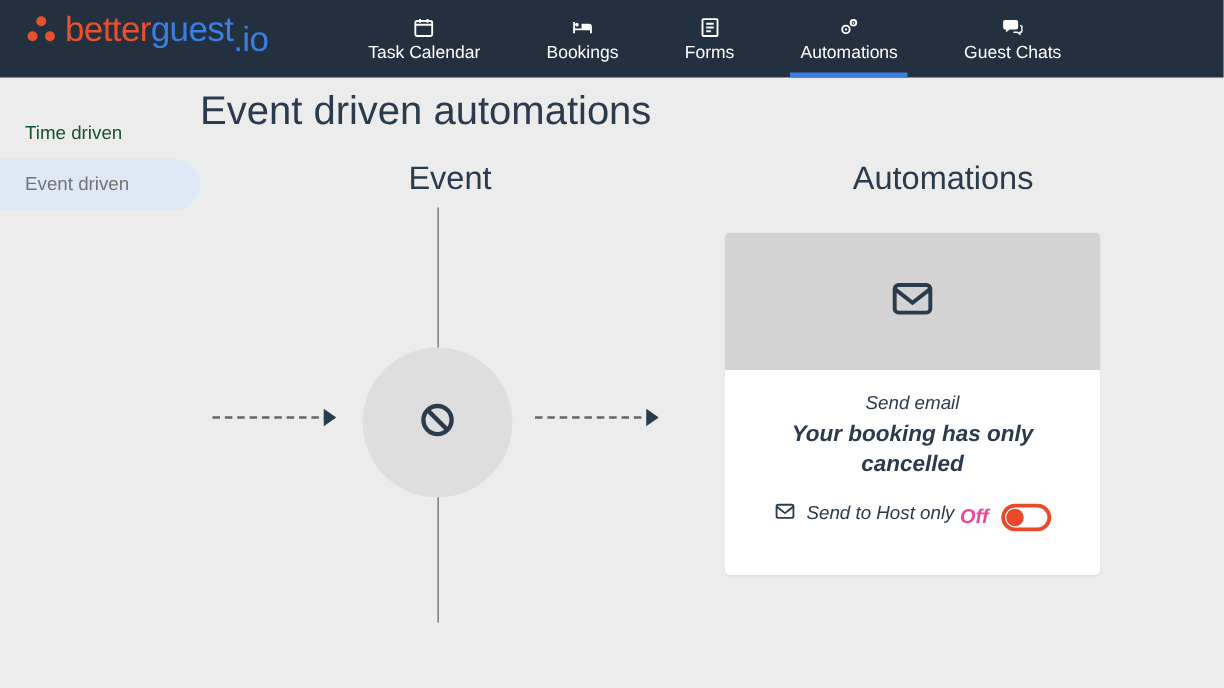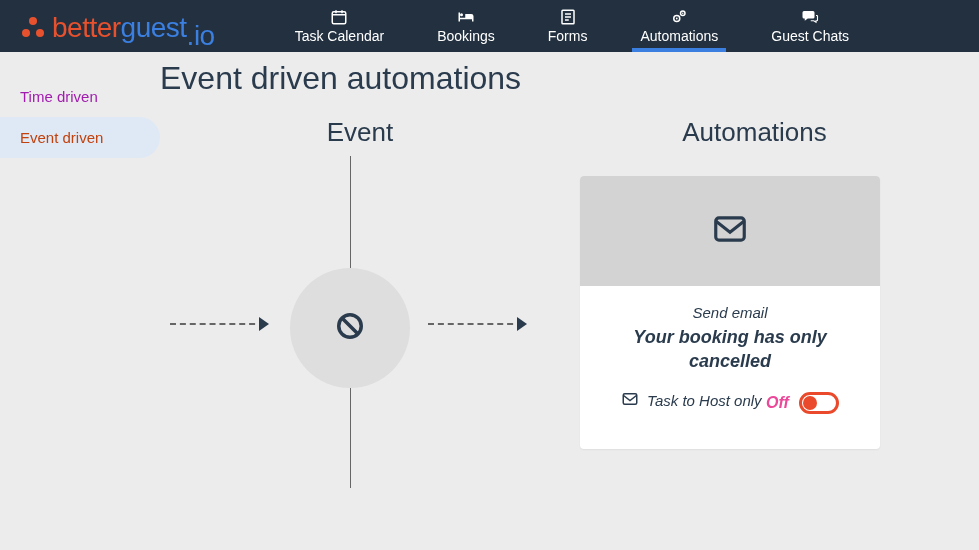--- a/index.html
+++ b/index.html
@@ -8,23 +8,23 @@
   height: 550px;
   font-family: -apple-system, BlinkMacSystemFont, "Segoe UI", Helvetica, Arial, sans-serif;
   background: #ececec;
   overflow: hidden;
   color: #2a3b4d;
 }
 
 
 .navbar {
   background: #22303f;
-  height: 52px;
-  display: flex;
-  align-items: flex-end;
+  height: 62px;
+  display: flex;
+  align-items: flex-start;
   padding: 0 20px;
 }
 .logo {
   display: flex;
   align-items: center;
   font-size: 28px;
   font-weight: 500;
   letter-spacing: -0.5px;
 }
 .logo-icon { margin-right: 6px; display:flex; }
@@ -66,26 +66,26 @@
   display: flex;
   height: calc(550px - 59px);
 }
 .sidebar {
   width: 160px;
   padding-top: 24px;
 }
 .side-item {
   padding: 12px 20px;
   font-size: 15px;
-  color: #a21caf;
+  color: #14532d;
   cursor: pointer;
 }
 .side-item.active {
   background: #dfe9f6;
-  color: #c2410c;
+  color: #737373;
   font-weight: 500;
   border-top-right-radius: 22px;
   border-bottom-right-radius: 22px;
 }
 
 .main {
   flex: 1;
   padding: 8px 30px 0 0;
 }
 .page-title {
@@ -359,21 +359,21 @@
           <div class="card-body">
             <div class="auto-action">Send email</div>
             <div class="auto-title">Your booking has only cancelled</div>
             <div class="auto-recipient">
               <span>
                 <svg viewBox="0 0 24 24" fill="none" stroke="#2a3b4d" stroke-width="2">
                     <rect x="3" y="5" width="18" height="14" rx="2"></rect>
                     <path d="M3 7l9 7 9-7"></path>
                   </svg>
               </span>
-              <span>Task to Host only</span>
+              <span>Send to Host only</span>
             </div>
             <div class="toggle-row">
               <span class="toggle-label off">Off</span>
               <div class="toggle"></div>
             </div>
           </div>
         </div>
       </div>
     </div>
 

